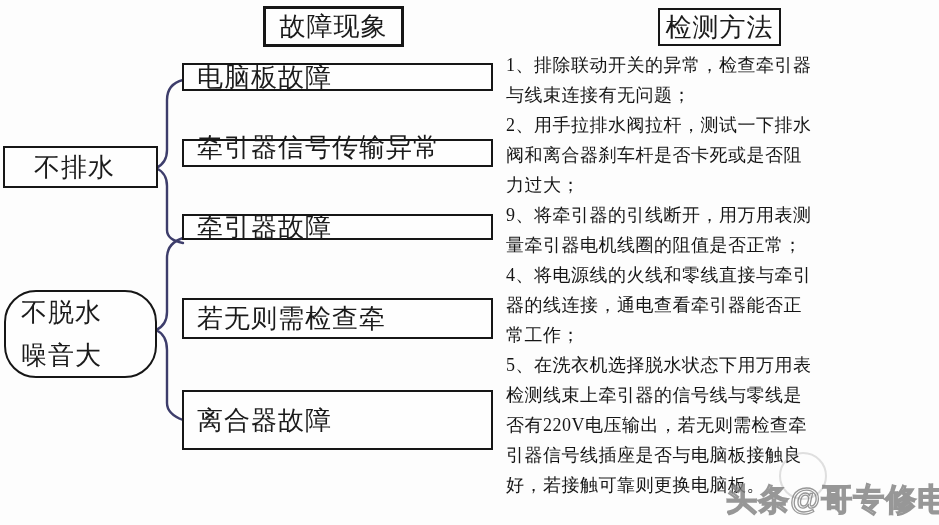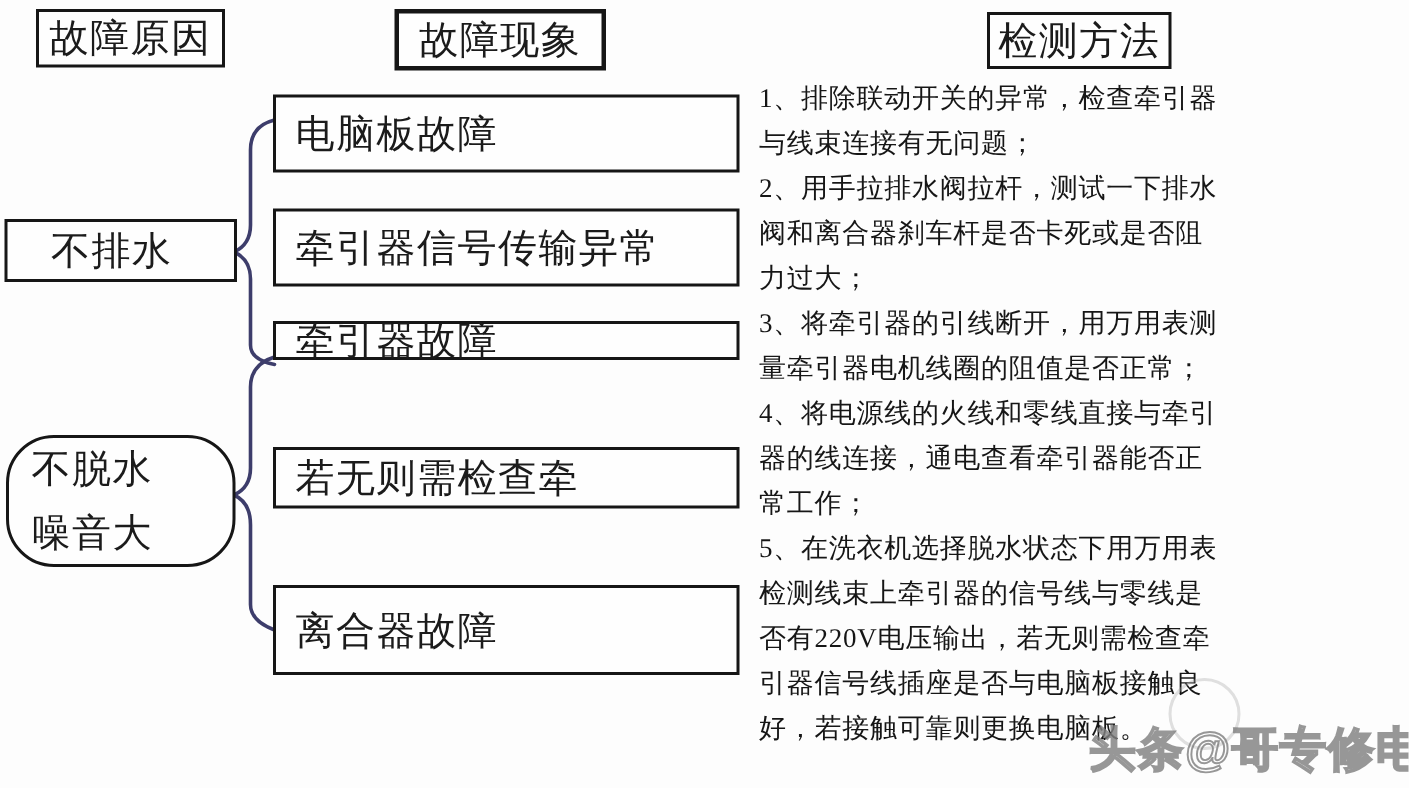--- a/index.html
+++ b/index.html
@@ -15,23 +15,23 @@
     border:2px solid #161616;display:flex;align-items:center;
     font-size:26px;color:#1b1b1b;letter-spacing:1px;
   }
   .hdr{justify-content:center;}
   #hdr-cause{left:24px;top:6px;width:126px;height:39px;}
   #hdr-phen{left:263px;top:6px;width:141px;height:41px;border-width:3px;}
   #hdr-method{left:658px;top:8px;width:123px;height:38px;}
   #cause-1{left:3px;top:146px;width:155px;height:42px;padding-left:29px;}
   #cause-2{left:4px;top:290px;width:153px;height:88px;padding-left:15px;
            line-height:43px;white-space:pre-line;border-radius:32px;}
-  .phen{left:182px;width:311px;padding-left:13px;height:52px;}
+  .phen{left:182px;width:311px;padding-left:13px;height:28px;}
   #ph-1{top:63px;}
-  #ph-2{top:139px;}
+  #ph-2{top:139px;align-items:flex-end;}
   #ph-3{top:214px;height:26px;align-items:center;}
   #ph-4{top:298px;height:41px;}
   #ph-5{top:390px;height:60px;}
   .methods{
     position:absolute;left:506px;top:50px;width:433px;
     font-size:18px;line-height:30px;color:#161616;letter-spacing:0.5px;
   }
   .methods p{margin:0;white-space:pre-line;}
   .watermark{
     position:absolute;left:726px;top:479px;
@@ -49,23 +49,20 @@
 </head>
 <body>
 
 <div class="canvas">
 
   <svg class="connectors" width="939" height="525" viewBox="0 0 939 525">
     <path d="M 183 80 Q 167 84 167 100 L 167 150 Q 167 163 156 168 Q 167 173 167 186 L 167 230 Q 167 240 183 243" fill="none" stroke="#3d3d6b" stroke-width="2.4" stroke-linecap="round"></path>
     <path d="M 183 238 Q 167 243 167 258 L 167 312 Q 167 325 156 330 Q 167 335 167 350 L 167 403 Q 167 414 183 420" fill="none" stroke="#3d3d6b" stroke-width="2.4" stroke-linecap="round"></path>
   </svg>
 
-  <div class="box hdr" id="hdr-cause">
-    <span>故障原因</span>
-  </div>
   <div class="box hdr" id="hdr-phen">
     <span>故障现象</span>
   </div>
   <div class="box hdr" id="hdr-method">
     <span>检测方法</span>
   </div>
 
   <div class="box" id="cause-1">
     <span>不排水</span>
   </div>
@@ -89,21 +86,21 @@
   <div class="box phen" id="ph-5">
     <span>离合器故障</span>
   </div>
 
   <div class="methods">
     <p>1、排除联动开关的异常，检查牵引器
 与线束连接有无问题；</p>
     <p>2、用手拉排水阀拉杆，测试一下排水
 阀和离合器刹车杆是否卡死或是否阻
 力过大；</p>
-    <p>3、将牵引器的引线断开，用万用表测
+    <p>9、将牵引器的引线断开，用万用表测
 量牵引器电机线圈的阻值是否正常；</p>
     <p>4、将电源线的火线和零线直接与牵引
 器的线连接，通电查看牵引器能否正
 常工作；</p>
     <p>5、在洗衣机选择脱水状态下用万用表
 检测线束上牵引器的信号线与零线是
 否有220V电压输出，若无则需检查牵
 引器信号线插座是否与电脑板接触良
 好，若接触可靠则更换电脑板。</p>
   </div>

